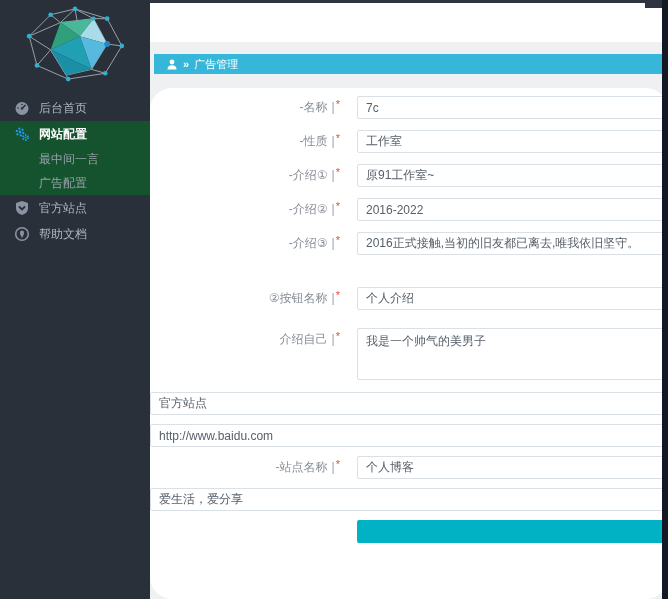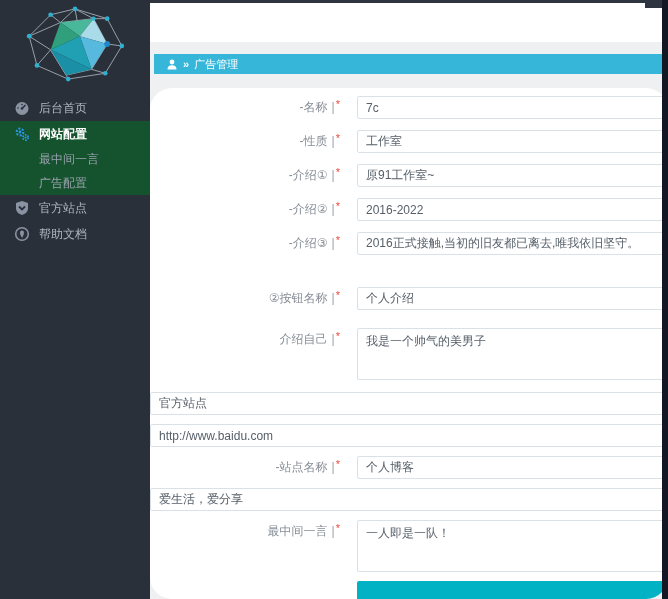--- a/index.html
+++ b/index.html
@@ -221,24 +221,20 @@
       <div class="row tight">
         <input class="finput" value="http://www.baidu.com" style="">
       </div>
       <div class="row tight">
         <label class="flabel"><span>-站点名称</span><span class="pipe">|</span><span class="star">*</span></label>
         <input class="finput" value="个人博客" style="">
       </div>
       <div class="row tight">
         <input class="finput" value="爱生活，爱分享" style="">
       </div>
-      <div class="row tight">
-        <label class="flabel"><span>最中间一言</span><span class="pipe">|</span><span class="star">*</span></label>
-        <textarea class="ftext" style="">一人即是一队！</textarea>
-      </div>
       <div class="row">
         <span class="flabel"></span>
         <button type="button" class="submit-btn"></button>
       </div>
     </form>
   </div>
 </div>
 
 <div class="right-dark-strip"></div>
 

